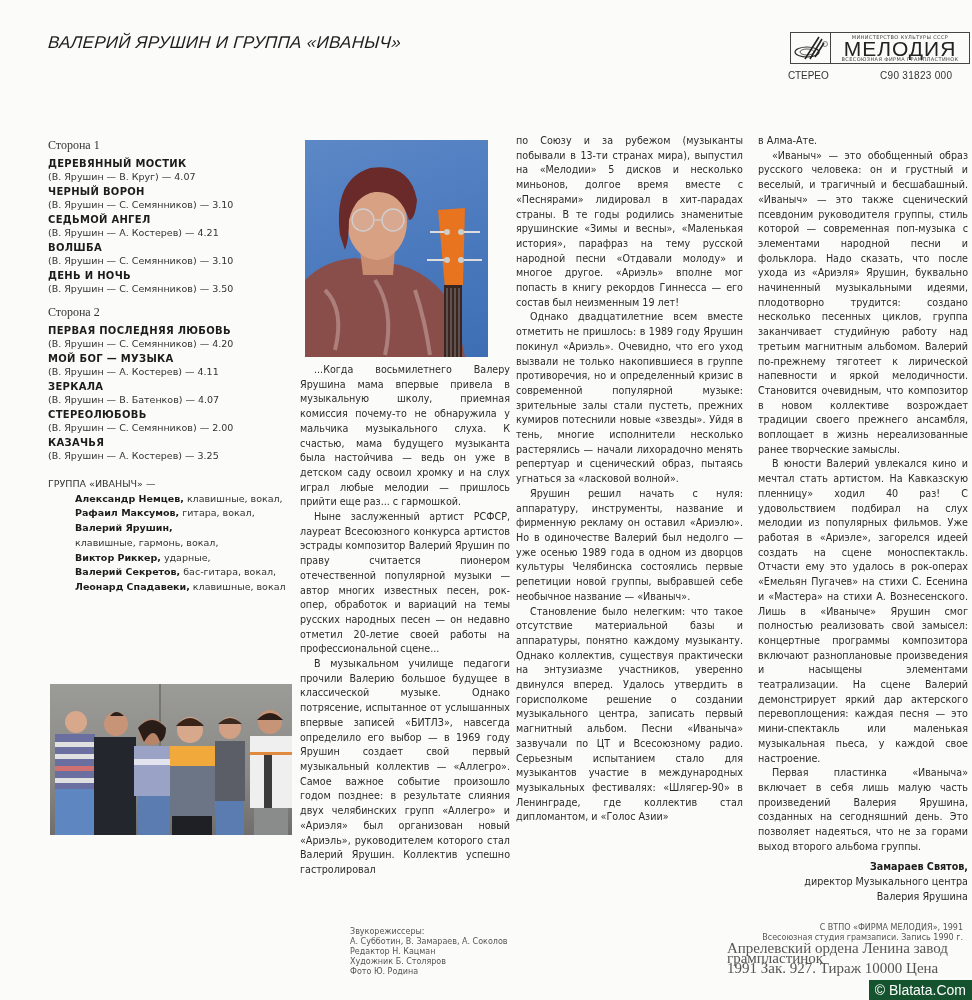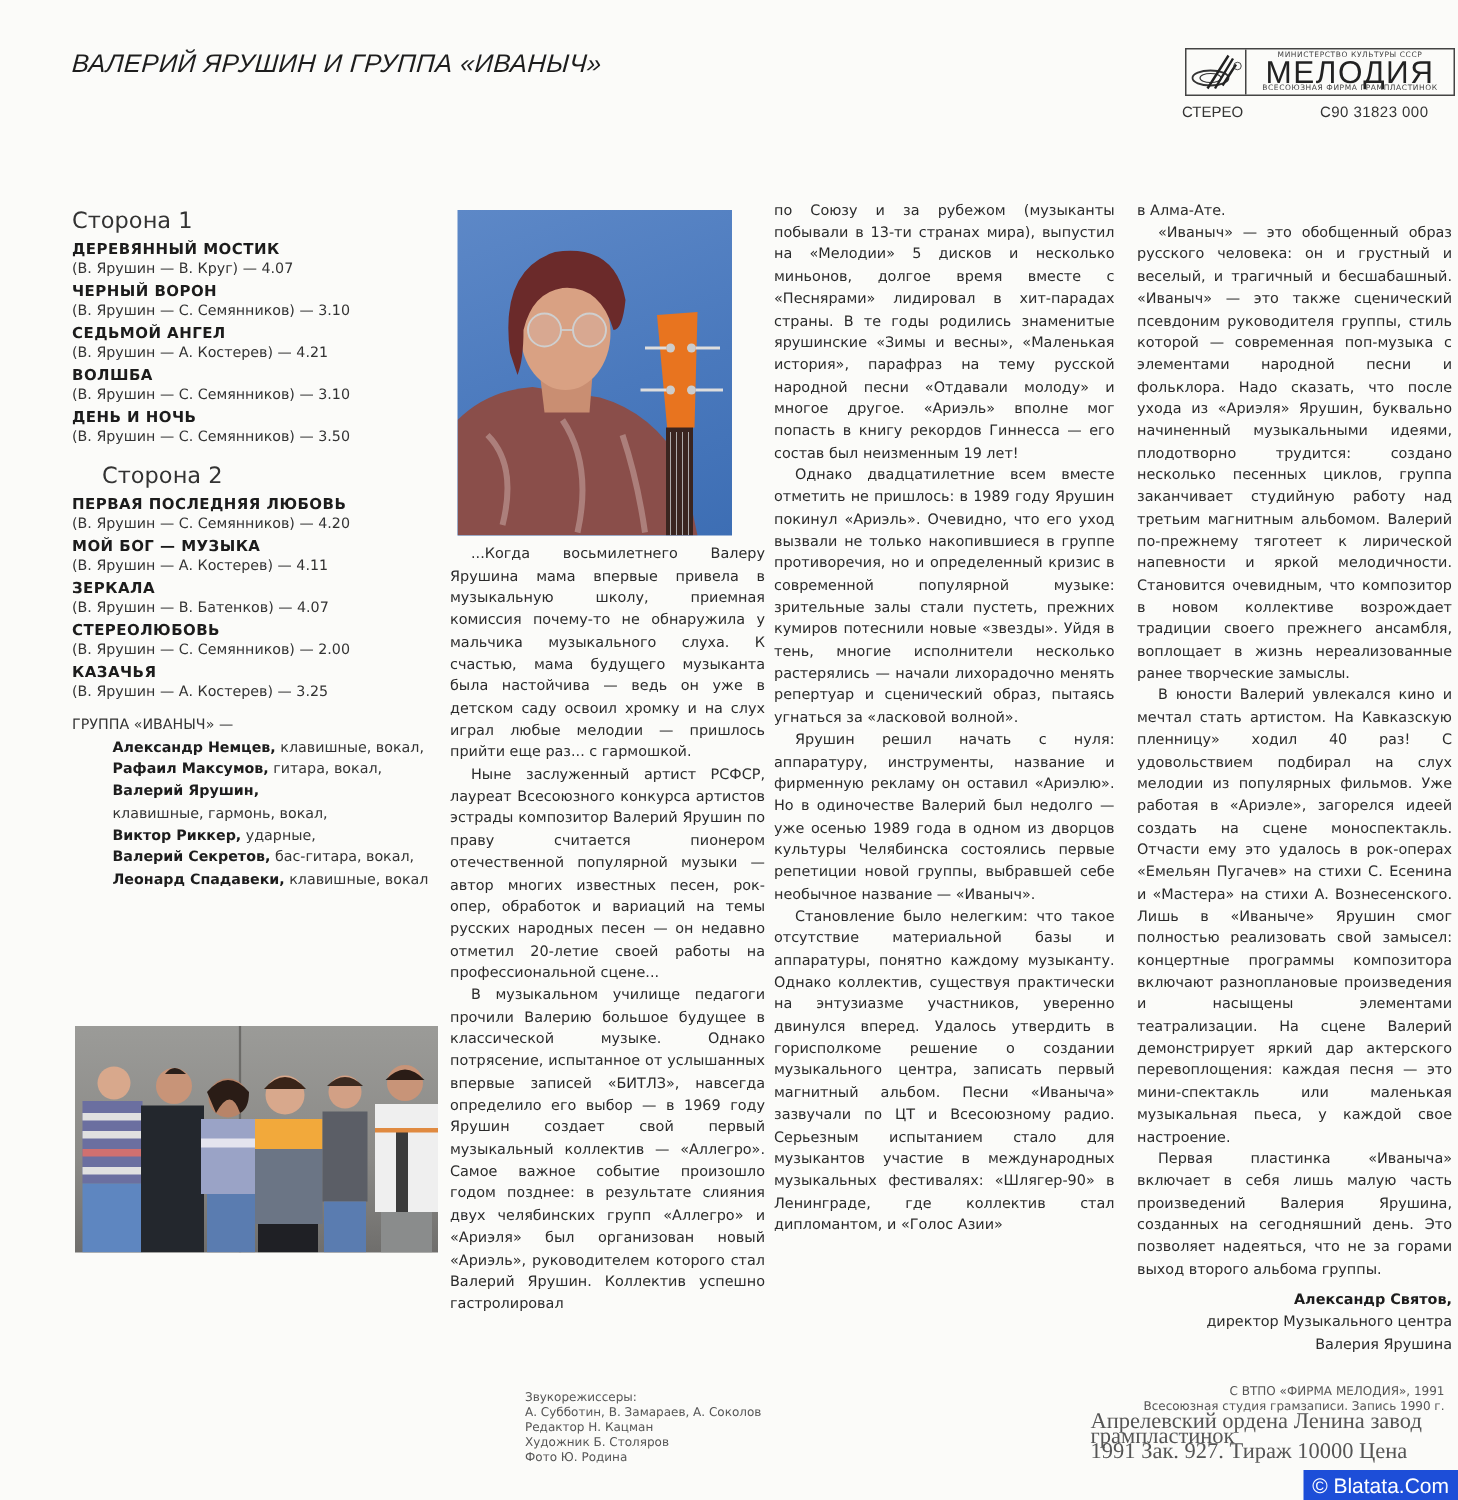--- a/index.html
+++ b/index.html
@@ -13,22 +13,22 @@
   .logo .mark { width: 40px; height: 30px; border-right: 1px solid #444; position: relative; }
   .logo .mark svg { position: absolute; left: 2px; top: 2px; }
   .logo .text { flex: 1; display: flex; flex-direction: column; justify-content: space-between; padding: 1px 2px; }
   .logo .small { font-size: 5px; letter-spacing: 0.4px; color: #444; text-align: center; white-space: nowrap; overflow: hidden; }
   .logo .big { font-family: "Liberation Sans", sans-serif; font-size: 21px; line-height: 15px; letter-spacing: 1px; color: #222; text-align: center; }
   .cat { position: absolute; top: 70px; font-family: "Liberation Sans", sans-serif; font-size: 10px; color: #333; }
   .cat.stereo { left: 788px; }
   .cat.num { left: 880px; letter-spacing: 0.3px; }
 
   .tracklist { position: absolute; left: 48px; top: 138px; width: 240px; }
-  .side-label { font-size: 15px; color: #333; margin-bottom: 4px; }
-  .side-label.second { margin-top: 10px; margin-left: 20px; }
+  .side-label { font-size: 12px; color: #333; margin-bottom: 4px; font-family: Liberation Serif, serif; }
+  .side-label.second { margin-top: 10px; }
   .track { margin-bottom: 2px; }
   .track .name { font-size: 10px; font-weight: bold; letter-spacing: 0.3px; color: #1c1c1c; line-height: 13px; }
   .track .credit { font-size: 9.5px; color: #333; line-height: 13px; }
 
   .lineup { position: absolute; left: 48px; top: 477px; width: 245px; font-size: 9.5px; line-height: 14.7px; color: #333; }
   .lineup .hdr { font-size: 9.5px; }
   .lineup b { color: #1c1c1c; margin-left: 27px; }
 
   .portrait { position: absolute; left: 305px; top: 140px; width: 183px; height: 217px; overflow: hidden;
               background: linear-gradient(160deg, #5d88c7 0%, #4a79bd 55%, #3d6eb4 100%); }
@@ -40,21 +40,21 @@
   .col p.noindent { text-indent: 0; }
   .col2 { left: 300px; top: 363px; width: 210px; }
   .col3 { left: 516px; top: 134px; width: 227px; }
   .col4 { left: 758px; top: 134px; width: 210px; }
   .col4 .sig { text-align: right; margin-top: 6px; }
   .col4 .sig b { color: #1c1c1c; }
 
   .credits { position: absolute; left: 303px; top: 927px; font-size: 8px; line-height: 10px; color: #555; margin-left: 47px; }
   .imprint { position: absolute; left: 727px; top: 923px; width: 236px; font-size: 8px; line-height: 10px; color: #555; text-align: right; }
   .imprint .serif { font-family: "Liberation Serif", serif; font-size: 15px; text-align: left; }
-  .watermark { position: absolute; right: 0; bottom: 0; background: #1d4ed8; color: #fff; font-family: "Liberation Sans", sans-serif;
+  .watermark { position: absolute; right: 0; bottom: 0; background: #14532d; color: #fff; font-family: "Liberation Sans", sans-serif;
                font-size: 14px; padding: 2px 6px; }
 </style>
 </head>
 <body>
 
 <div class="title">ВАЛЕРИЙ ЯРУШИН И ГРУППА «ИВАНЫЧ»</div>
 
 <div class="logo">
   <div class="mark">
     <svg width="36" height="26" viewBox="0 0 36 26">
@@ -217,21 +217,21 @@
   <p>Ярушин решил начать с нуля: аппаратуру, инструменты, название и фирменную рекламу он оставил «Ариэлю». Но в одиночестве Валерий был недолго — уже осенью 1989 года в одном из дворцов культуры Челябинска состоялись первые репетиции новой группы, выбравшей себе необычное название — «Иваныч».</p>
   <p>Становление было нелегким: что такое отсутствие материальной базы и аппаратуры, понятно каждому музыканту. Однако коллектив, существуя практически на энтузиазме участников, уверенно двинулся вперед. Удалось утвердить в горисполкоме решение о создании музыкального центра, записать первый магнитный альбом. Песни «Иваныча» зазвучали по ЦТ и Всесоюзному радио. Серьезным испытанием стало для музыкантов участие в международных музыкальных фестивалях: «Шлягер-90» в Ленинграде, где коллектив стал дипломантом, и «Голос Азии»</p>
 </div>
 
 <div class="col col4">
   <p class="noindent">в Алма-Ате.</p>
   <p>«Иваныч» — это обобщенный образ русского человека: он и грустный и веселый, и трагичный и бесшабашный. «Иваныч» — это также сценический псевдоним руководителя группы, стиль которой — современная поп-музыка с элементами народной песни и фольклора. Надо сказать, что после ухода из «Ариэля» Ярушин, буквально начиненный музыкальными идеями, плодотворно трудится: создано несколько песенных циклов, группа заканчивает студийную работу над третьим магнитным альбомом. Валерий по-прежнему тяготеет к лирической напевности и яркой мелодичности. Становится очевидным, что композитор в новом коллективе возрождает традиции своего прежнего ансамбля, воплощает в жизнь нереализованные ранее творческие замыслы.</p>
   <p>В юности Валерий увлекался кино и мечтал стать артистом. На Кавказскую пленницу» ходил 40 раз! С удовольствием подбирал на слух мелодии из популярных фильмов. Уже работая в «Ариэле», загорелся идеей создать на сцене моноспектакль. Отчасти ему это удалось в рок-операх «Емельян Пугачев» на стихи С. Есенина и «Мастера» на стихи А. Вознесенского. Лишь в «Иваныче» Ярушин смог полностью реализовать свой замысел: концертные программы композитора включают разноплановые произведения и насыщены элементами театрализации. На сцене Валерий демонстрирует яркий дар актерского перевоплощения: каждая песня — это мини-спектакль или маленькая музыкальная пьеса, у каждой свое настроение.</p>
   <p>Первая пластинка «Иваныча» включает в себя лишь малую часть произведений Валерия Ярушина, созданных на сегодняшний день. Это позволяет надеяться, что не за горами выход второго альбома группы.</p>
   <div class="sig">
-    <div><b>Александр Святов,</b></div>
+    <div><b>Замараев Святов,</b></div>
     <div>директор Музыкального центра</div>
     <div>Валерия Ярушина</div>
   </div>
 </div>
 
 <div class="credits">
   <div>Звукорежиссеры:</div>
   <div>А. Субботин, В. Замараев, А. Соколов</div>
   <div>Редактор Н. Кацман</div>
   <div>Художник Б. Столяров</div>

